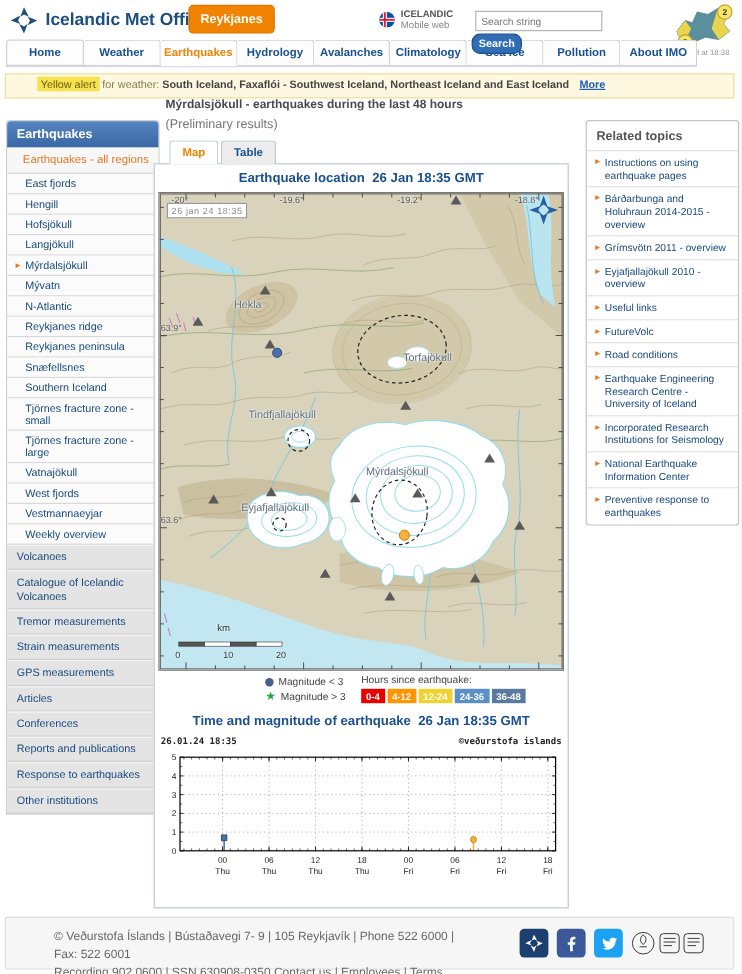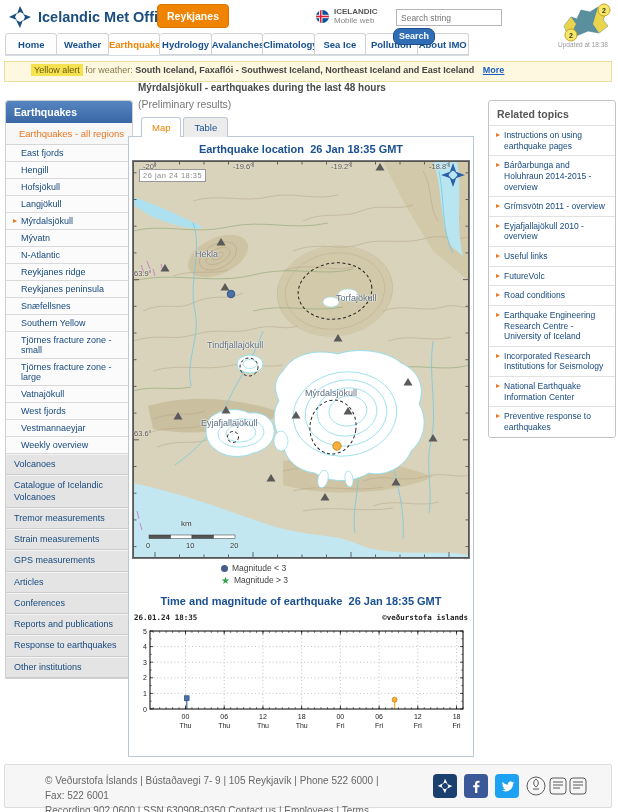--- a/index.html
+++ b/index.html
@@ -10,21 +10,21 @@
   .logo-txt{font-size:14.5px;font-weight:bold;color:#1b4e7e;}
   .btn-region{position:absolute;left:157px;top:4px;width:70px;height:22px;background:#f08300;border:1px solid #d97500;border-radius:4px;color:#fff;font-size:10.5px;font-weight:bold;text-align:center;line-height:22px;cursor:pointer;}
   .lang{position:absolute;left:316px;top:7px;display:flex;gap:5px;align-items:center;}
   .lang-l1{font-size:8px;font-weight:bold;color:#555;}
   .lang-l2{font-size:8px;color:#888;}
   .search-box{position:absolute;left:396px;top:9px;width:96px;height:15px;border:1px solid #b5b5b5;font-size:8.5px;color:#999;padding:0 4px;font-family:"Liberation Sans",sans-serif;}
   .btn-search{position:absolute;left:393px;top:28px;width:40px;height:15px;background:#2f6db5;border:1px solid #1d4e8f;border-radius:7px;color:#fff;font-size:9px;font-weight:bold;text-align:center;line-height:15px;z-index:6;cursor:pointer;}
   .minimap{position:absolute;left:560px;top:2px;width:52px;height:48px;}
   .updated{position:absolute;left:552px;top:41px;width:62px;font-size:6.5px;color:#999;text-align:center;}
   
-  .nav{position:absolute;left:5px;top:33px;width:464px;height:22px;display:flex;border-bottom:1px solid #d7dde6;}
+  .nav{position:absolute;left:5px;top:33px;width:576px;height:22px;display:flex;border-bottom:1px solid #d7dde6;}
   .tab{flex:1;background:#fdfdfd;border:1px solid #d2d2d2;border-left:none;font-size:9.5px;font-weight:bold;color:#17508f;text-align:center;line-height:21px;border-radius:3px 3px 0 0;cursor:pointer;white-space:nowrap;overflow:hidden;}
   .tab:first-child{border-left:1px solid #d2d2d2;}
   .tab.active{color:#f08300;background:#fff;border-bottom:1px solid #fff;}
   
   .alert{position:absolute;left:4px;top:61px;width:608px;height:21px;background:#fdf8df;border:1px solid #ecdf9e;font-size:9px;color:#8a7a4a;line-height:17px;padding-left:26px;box-sizing:border-box;white-space:nowrap;}
   .alert .tag{background:#f6e14e;padding:1px 3px;color:#6b5c12;}
   .alert b{color:#444;}
   .alert a{color:#1a5bc4;text-decoration:underline;font-weight:bold;margin-left:6px;cursor:pointer;}
   
   .lsb{position:absolute;left:5px;top:100px;width:126px;background:#efefef;border:1px solid #cfcfcf;border-radius:3px 3px 0 0;}
@@ -36,21 +36,21 @@
   .sb-link{font-size:9px;color:#17497e;padding:4px 4px 4px 8px;background:#e4e4e4;border-bottom:1px solid #cdcdcd;border-top:1px solid #f4f4f4;cursor:pointer;line-height:1.25;}
   
   .rsb{position:absolute;left:488px;top:100px;width:126px;background:#fff;border:1px solid #c4c4c4;border-radius:3px;}
   .rsb-hd{font-size:10.5px;font-weight:bold;color:#555;padding:7px 8px 5px 8px;}
   .rel-item{display:flex;gap:4px;padding:4px 5px 4px 7px;border-top:1px solid #e2e2e2;font-size:8.5px;color:#17497e;line-height:1.25;cursor:pointer;}
   .rel-item .arr{color:#e87722;font-size:8px;flex:0 0 auto;}
   
   .m-title{position:absolute;left:138px;top:82px;width:346px;font-size:10px;font-weight:bold;color:#4a4a4a;}
   .m-sub{position:absolute;left:138px;top:98px;font-size:10.5px;color:#777;}
   .mtabs{position:absolute;left:141px;top:117px;display:flex;gap:2px;z-index:3;}
-  .mtab{font-size:9.5px;font-weight:normal;padding:4px 10px;border:1px solid #bcc8d8;border-bottom:none;border-radius:3px 3px 0 0;background:#ececec;color:#17508f;cursor:pointer;}
+  .mtab{font-size:9.5px;font-weight:bold;padding:4px 10px;border:1px solid #bcc8d8;border-bottom:none;border-radius:3px 3px 0 0;background:#ececec;color:#17508f;cursor:pointer;}
   .mtab.active{background:#fff;color:#f08300;position:relative;}
   .panel{position:absolute;left:128px;top:136px;width:346px;height:621px;background:#fff;border:1px solid #bcc8d8;box-sizing:border-box;}
   .p-hd{font-size:11px;font-weight:bold;color:#1a5091;text-align:center;margin-top:6px;}
   .mapwrap{position:absolute;left:3px;top:23px;width:336px;height:397px;border:1px solid #777;}
   .maplbl{position:absolute;font-size:9px;color:#5e6e80;text-shadow:0 0 2px #fff,0 0 2px #fff;white-space:nowrap;}
   .lonlbl,.latlbl{position:absolute;font-size:7.5px;color:#555;text-shadow:0 0 2px #fff;}
   .stamp{position:absolute;left:6px;top:8px;border:1px solid #999;background:#fff;font-size:7.5px;color:#8a8a8a;padding:1px 3px;letter-spacing:.5px;}
   .scale-km{position:absolute;left:48px;top:358px;font-size:8px;color:#333;text-shadow:0 0 2px #fff;}
   .scale-tick{position:absolute;top:380px;font-size:7.5px;color:#333;text-shadow:0 0 2px #fff;}
   
@@ -150,21 +150,21 @@
         <div class="sb-row">East fjords</div>
         <div class="sb-row">Hengill</div>
         <div class="sb-row">Hofsjökull</div>
         <div class="sb-row">Langjökull</div>
         <div class="sb-row active"><span class="arr">▸</span>Mýrdalsjökull</div>
         <div class="sb-row">Mývatn</div>
         <div class="sb-row">N-Atlantic</div>
         <div class="sb-row">Reykjanes ridge</div>
         <div class="sb-row">Reykjanes peninsula</div>
         <div class="sb-row">Snæfellsnes</div>
-        <div class="sb-row">Southern Yellow</div>
+        <div class="sb-row">Southern Iceland</div>
         <div class="sb-row">Tjörnes fracture zone - small</div>
         <div class="sb-row">Tjörnes fracture zone - large</div>
         <div class="sb-row">Vatnajökull</div>
         <div class="sb-row">West fjords</div>
         <div class="sb-row">Vestmannaeyjar</div>
         <div class="sb-row">Weekly overview</div>
       </div>
     <div id="sb-links">
         <div class="sb-link">Volcanoes</div>
         <div class="sb-link">Catalogue of Icelandic Volcanoes</div>
@@ -452,20 +452,24 @@
     <div class="legend">
       <div class="leg-mag">
         <div>
             <span class="dot-blue"></span>
             <span>Magnitude &lt; 3</span>
           </div>
         <div>
             <span class="star-green">★</span>
             <span>Magnitude &gt; 3</span>
           </div>
+      </div>
+      <div class="leg-hours">
+        <div class="lbl">Hours since earthquake:</div>
+        <div id="hour-boxes"><span class="hbox" style="background: rgb(230, 0, 0);">0-4</span><span class="hbox" style="background: rgb(255, 149, 0);">4-12</span><span class="hbox" style="background: rgb(240, 210, 46);">12-24</span><span class="hbox" style="background: rgb(91, 143, 201);">24-36</span><span class="hbox" style="background: rgb(90, 122, 157);">36-48</span></div>
       </div>
     </div>
 
     <div class="chart-hd">
       <span>Time and magnitude of earthquake</span>&nbsp;&nbsp;<span>26 Jan 18:35 GMT</span>
     </div>
     <div class="chartwrap">
       <svg id="chart-svg" width="338" height="138" viewBox="0 0 338 138">
           <rect x="18" y="20" width="313" height="78" fill="#fff"></rect>
           <text x="2" y="9" font-family="DejaVu Sans Mono, monospace" font-weight="bold" font-size="7.5" fill="#222">26.01.24 18:35</text>

